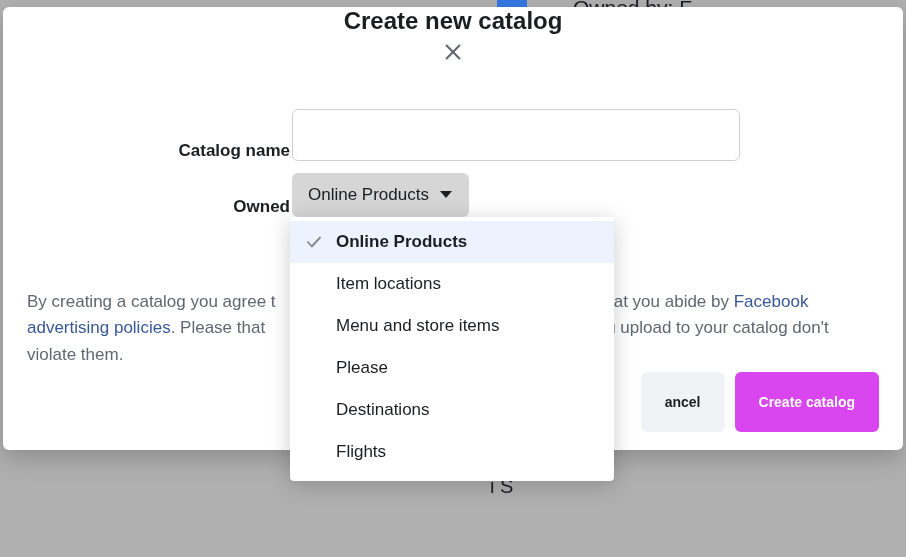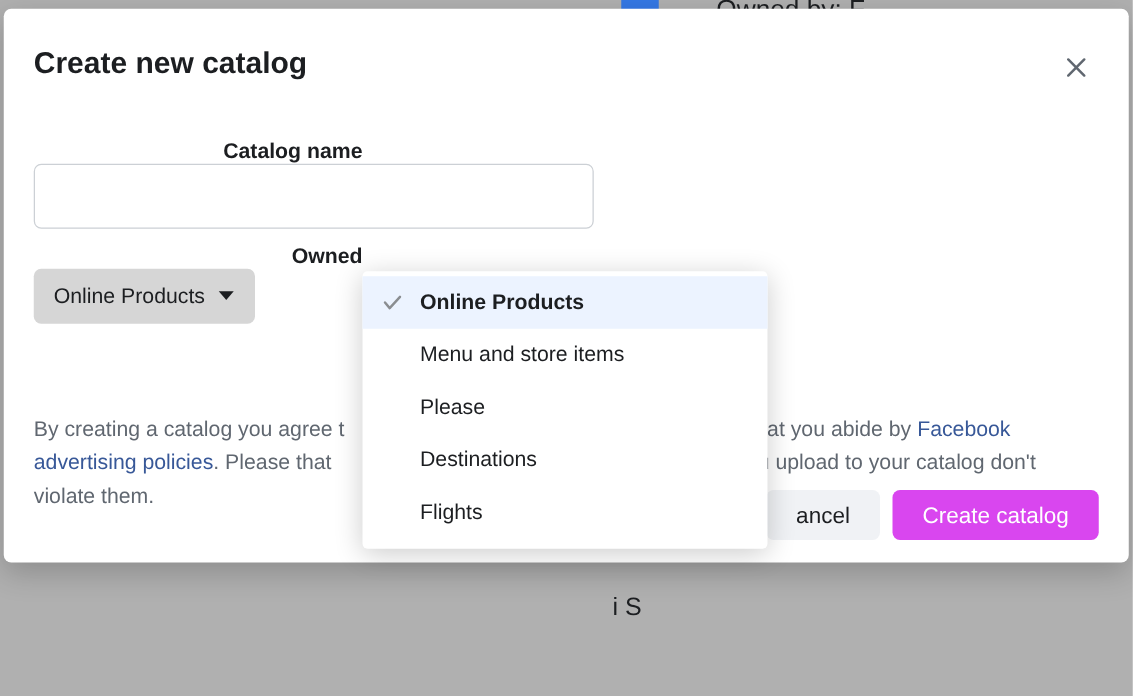--- a/index.html
+++ b/index.html
@@ -32,22 +32,23 @@
       left: 3px;
       right: 3px;
       height: 443px;
       background: #fff;
       border-radius: 6px;
       box-shadow: 0 8px 24px rgba(0,0,0,0.2);
     }
     .modal-header {
       display: flex;
       justify-content: space-between;
-      align-items: flex-start;
-      padding: 30px 24px 0 24px;
+      align-items: center;
+      padding: 0 24px 0 24px;
+      flex-direction: column;
     }
     .modal-title {
       font-size: 24px;
       font-weight: 700;
       color: #1c1e21;
     }
     .close-btn {
       width: 36px;
       height: 36px;
       display: flex;
@@ -58,23 +59,22 @@
       background: transparent;
       border: none;
       border-radius: 50%;
     }
     .form-area {
       margin-top: 38px;
       padding: 0 24px;
     }
     .form-row {
       display: flex;
-      align-items: flex-start;
+      align-items: flex-end;
       margin-bottom: 12px;
-      flex-direction: column;
     }
     .form-label {
       width: 265px;
       text-align: right;
       font-size: 17px;
       font-weight: 700;
       color: #1c1e21;
       padding-right: 2px;
     }
     .text-input {
@@ -111,25 +111,25 @@
       text-decoration: none;
     }
     .modal-footer {
       position: absolute;
       bottom: 18px;
       right: 24px;
       display: flex;
       gap: 10px;
     }
     .btn {
-      height: 40px;
+      height: 60px;
       border-radius: 6px;
       padding: 0 24px;
-      font-size: 18px;
-      font-weight: 400;
+      font-size: 14px;
+      font-weight: 700;
       border: none;
       cursor: pointer;
     }
     .btn-cancel {
       background: #f0f2f5;
       color: #1c1e21;
     }
     .btn-primary {
       background: #d946ef;
       color: #fff;
@@ -240,20 +240,24 @@
   <div class="dropdown-item selected">
     <span class="dropdown-check">
       <svg width="18" height="18" viewBox="0 0 24 24" fill="none" stroke="currentColor" stroke-width="2.6" stroke-linecap="round" stroke-linejoin="round">
           <polyline points="4 12 9 18 20 6"></polyline>
         </svg>
     </span>
     <span>Online Products</span>
   </div>
   <div class="dropdown-item">
     <span class="dropdown-check hidden"></span>
+    <span>Item locations</span>
+  </div>
+  <div class="dropdown-item">
+    <span class="dropdown-check hidden"></span>
     <span>Menu and store items</span>
   </div>
   <div class="dropdown-item">
     <span class="dropdown-check hidden"></span>
     <span>Please</span>
   </div>
   <div class="dropdown-item">
     <span class="dropdown-check hidden"></span>
     <span>Destinations</span>
   </div>

